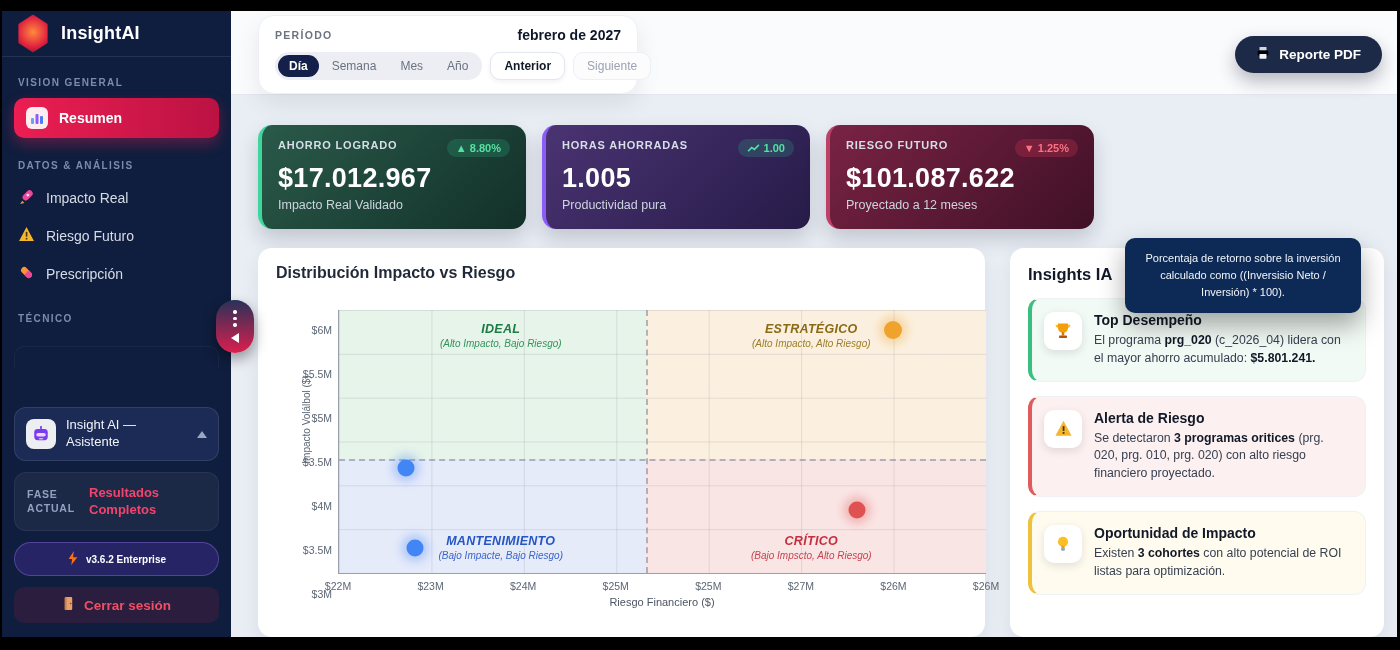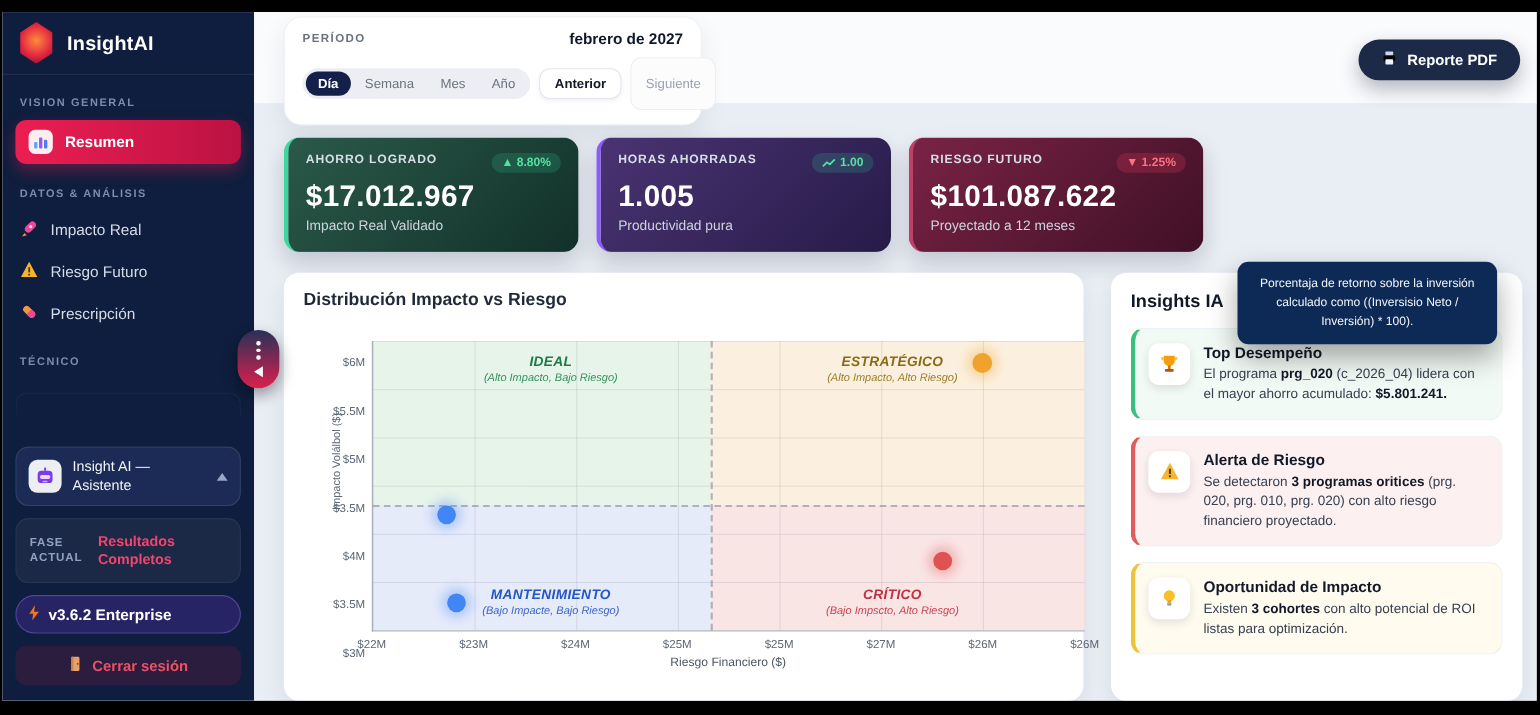--- a/index.html
+++ b/index.html
@@ -1,54 +1,54 @@
 <!DOCTYPE html>
 <html><head>
 <meta charset="utf-8">
 <style>
   * { margin:0; padding:0; box-sizing:border-box; }
   html,body { width:1400px; height:650px; background:#000; font-family:"Liberation Sans", sans-serif; overflow:hidden; }
   .app { position:absolute; left:2px; top:11px; width:1395px; height:626px; display:flex; overflow:hidden; background:#e9edf4; }
 
   
   .sidebar { width:229px; min-width:229px; background:#0f1e3e; color:#d3d9e6; display:flex; flex-direction:column; position:relative; }
-  .brand-row { height:57px; display:flex; align-items:center; gap:11px; padding:0 14px; border-bottom:1px solid rgba(255,255,255,.09); }
+  .brand-row { height:46px; display:flex; align-items:center; gap:11px; padding:0 14px; border-bottom:1px solid rgba(255,255,255,.09); }
   .logo { width:34px; height:38px; clip-path:polygon(50% 0,93% 25%,93% 75%,50% 100%,7% 75%,7% 25%); background:radial-gradient(circle at 50% 45%, #ff8a3c 0%, #e02240 55%, #551022 100%); box-shadow:0 0 8px rgba(255,80,60,.6); }
   .brand-name { font-size:18px; font-weight:bold; color:#fff; letter-spacing:.2px; }
   .section-label { font-size:10px; font-weight:bold; letter-spacing:1.4px; color:#7c8aab; margin:20px 16px 8px; }
   .nav-item { display:flex; align-items:center; gap:11px; padding:9px 16px; font-size:14px; color:#d6dbe7; cursor:pointer; }
   .nav-item.active { margin:2px 12px; padding:9px 12px; border-radius:10px; background:linear-gradient(90deg,#ec1e52,#bb1243); color:#fff; font-weight:bold; box-shadow:0 6px 14px rgba(236,30,82,.35); }
   .icon-tile { width:22px; height:22px; border-radius:6px; background:rgba(255,255,255,.92); display:flex; align-items:center; justify-content:center; }
   .partial-item { height:22px; margin:14px 12px -8px; border:1px solid rgba(255,255,255,.08); border-bottom:none; border-radius:10px 10px 0 0; opacity:.55; }
   .side-bottom { margin-top:auto; padding:10px 12px 14px; display:flex; flex-direction:column; gap:11px; }
   .assistant-card { background:#1b2b55; border:1px solid rgba(255,255,255,.1); border-radius:12px; padding:9px 11px; display:flex; align-items:center; gap:10px; }
   .assistant-card .txt { font-size:13px; color:#f1f4fa; line-height:1.3; flex:1; }
   .tri-up { width:0; height:0; border-left:5px solid transparent; border-right:5px solid transparent; border-bottom:7px solid #9aa6c4; }
   .phase-card { background:rgba(255,255,255,.05); border:1px solid rgba(255,255,255,.06); border-radius:12px; padding:11px 12px; display:flex; gap:4px; align-items:center; }
   .phase-label { font-size:10.5px; letter-spacing:.8px; color:#93a1c0; font-weight:bold; width:58px; line-height:1.4; }
   .phase-value { font-size:13px; font-weight:bold; color:#f4436c; line-height:1.35; width:110px; }
-  .version-pill { background:rgba(124,58,237,.22); border:1px solid rgba(168,130,255,.35); border-radius:999px; padding:8px 10px; display:flex; align-items:center; justify-content:flex-start; gap:7px; font-size:14px; font-weight:bold; color:#fff; }
+  .version-pill { background:rgba(124,58,237,.22); border:1px solid rgba(168,130,255,.35); border-radius:999px; padding:8px 10px; display:flex; align-items:center; justify-content:center; gap:7px; font-size:10px; font-weight:bold; color:#fff; }
   .logout-btn { background:rgba(190,24,60,.16); border-radius:10px; padding:9px 10px; display:flex; align-items:center; justify-content:center; gap:9px; font-size:13.5px; font-weight:bold; color:#ef5066; cursor:pointer; }
   .collapse-handle { position:absolute; left:214px; top:289px; width:38px; height:53px; border-radius:999px; background:linear-gradient(180deg,#283158,#dc1f4e); z-index:60; display:flex; flex-direction:column; align-items:center; justify-content:center; gap:3px; box-shadow:0 6px 14px rgba(0,0,0,.4); cursor:pointer; }
   .collapse-handle i { width:3.5px; height:3.5px; border-radius:50%; background:#fff; display:block; }
   .tri-left { width:0; height:0; border-top:5px solid transparent; border-bottom:5px solid transparent; border-right:8px solid #fff; margin-top:3px; }
 
   
   .main { flex:1; position:relative; background:#e9edf4; overflow:hidden; }
   .header-strip { height:84px; background:#fafbfd; border-bottom:1px solid #e3e7ef; }
   .period-card { position:absolute; left:27px; top:4px; width:380px; background:#fff; border:1px solid #eef0f4; border-radius:16px; padding:11px 16px 13px; box-shadow:0 10px 24px rgba(15,23,42,.08); }
   .period-row1 { display:flex; justify-content:space-between; align-items:center; margin-bottom:9px; }
   .period-label { font-size:10.5px; font-weight:bold; letter-spacing:1.3px; color:#6b7280; }
   .period-value { font-size:14px; font-weight:bold; color:#0f172a; }
   .period-row2 { display:flex; align-items:center; gap:8px; }
   .segmented { display:inline-flex; background:#eceef3; border-radius:999px; padding:3px; gap:2px; }
   .seg { font-size:12px; color:#6b7280; padding:4px 11px; border-radius:999px; cursor:pointer; }
   .seg.active { background:#14204a; color:#fff; font-weight:bold; }
   .btn-prev { font-size:12px; font-weight:bold; color:#111827; background:#fff; border:1px solid #e2e6ee; border-radius:10px; padding:6px 13px; box-shadow:0 2px 5px rgba(15,23,42,.06); cursor:pointer; }
-  .btn-next { font-size:12px; color:#9aa3b2; background:#fcfcfd; border:1px solid #edeff3; border-radius:10px; padding:16px 13px; cursor:pointer; }
+  .btn-next { font-size:12px; color:#9aa3b2; background:#fcfcfd; border:1px solid #edeff3; border-radius:10px; padding:6px 13px; cursor:pointer; }
   .report-btn { position:absolute; right:15px; top:25px; background:#1c2947; color:#fff; border-radius:999px; padding:10px 21px; font-size:13.5px; font-weight:bold; display:flex; align-items:center; gap:9px; box-shadow:0 8px 18px rgba(15,23,42,.3); cursor:pointer; }
 
   
   .kpi-row { position:absolute; left:27px; top:114px; display:flex; gap:16px; }
   .kpi { width:268px; height:104px; border-radius:14px; padding:14px 16px 12px; color:#fff; position:relative; border-left:4px solid; box-shadow:0 10px 20px rgba(15,23,42,.18); }
   .kpi-0 { background:linear-gradient(135deg,#2a5a49,#123029); border-color:#3fd69e; }
   .kpi-1 { background:linear-gradient(135deg,#4a3372,#261b48); border-color:#8b5cf6; }
   .kpi-2 { background:linear-gradient(135deg,#7a2344,#3f1026); border-color:#c2supported; border-color:#bb4266; }
   .kpi-3 { background:linear-gradient(135deg,#4a473e,#2c2b26); border-color:#e09a2f; }
   .kpi-top { display:flex; justify-content:space-between; align-items:flex-start; }

